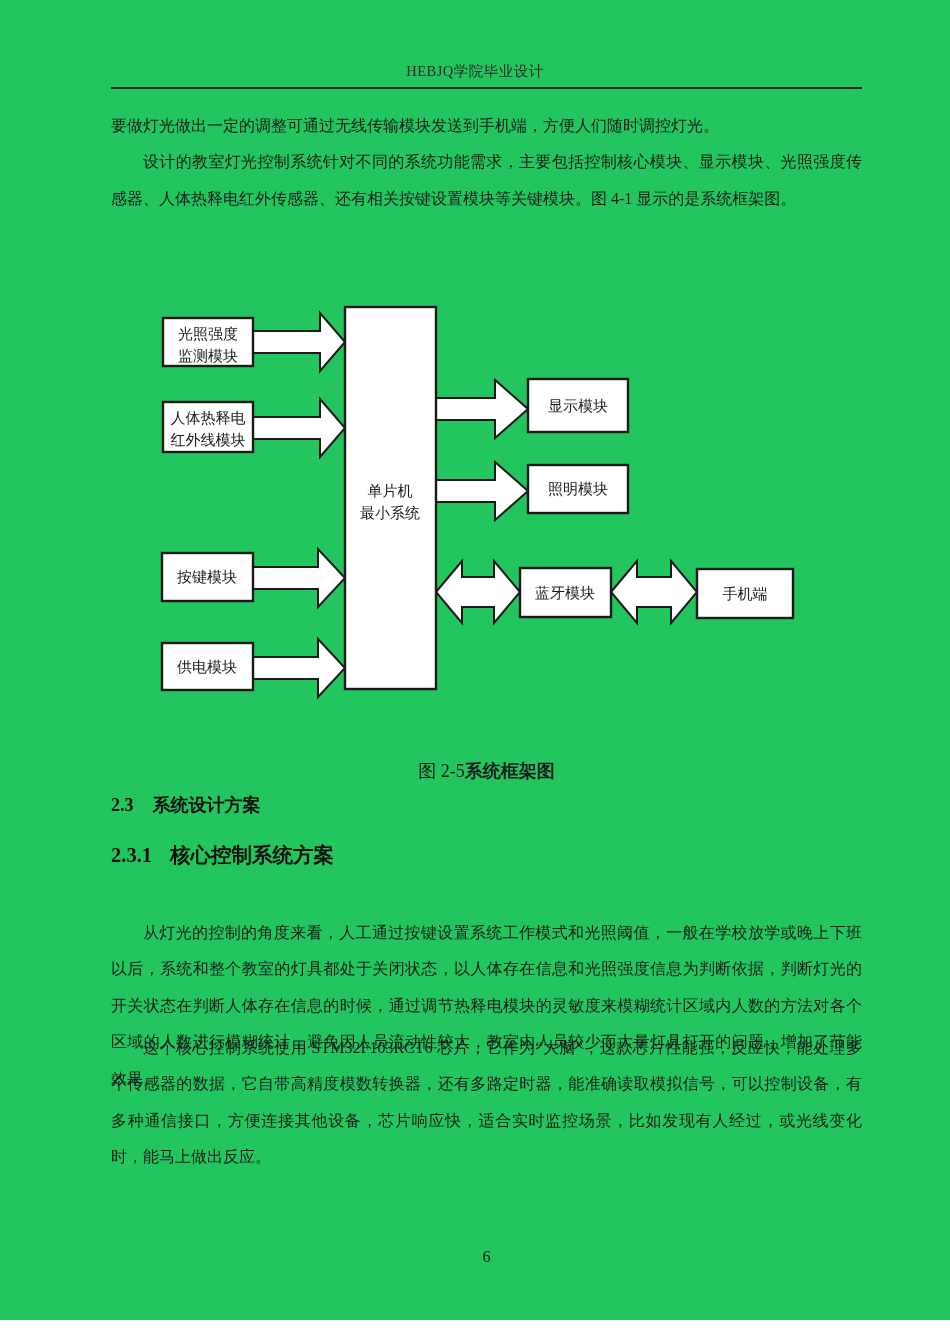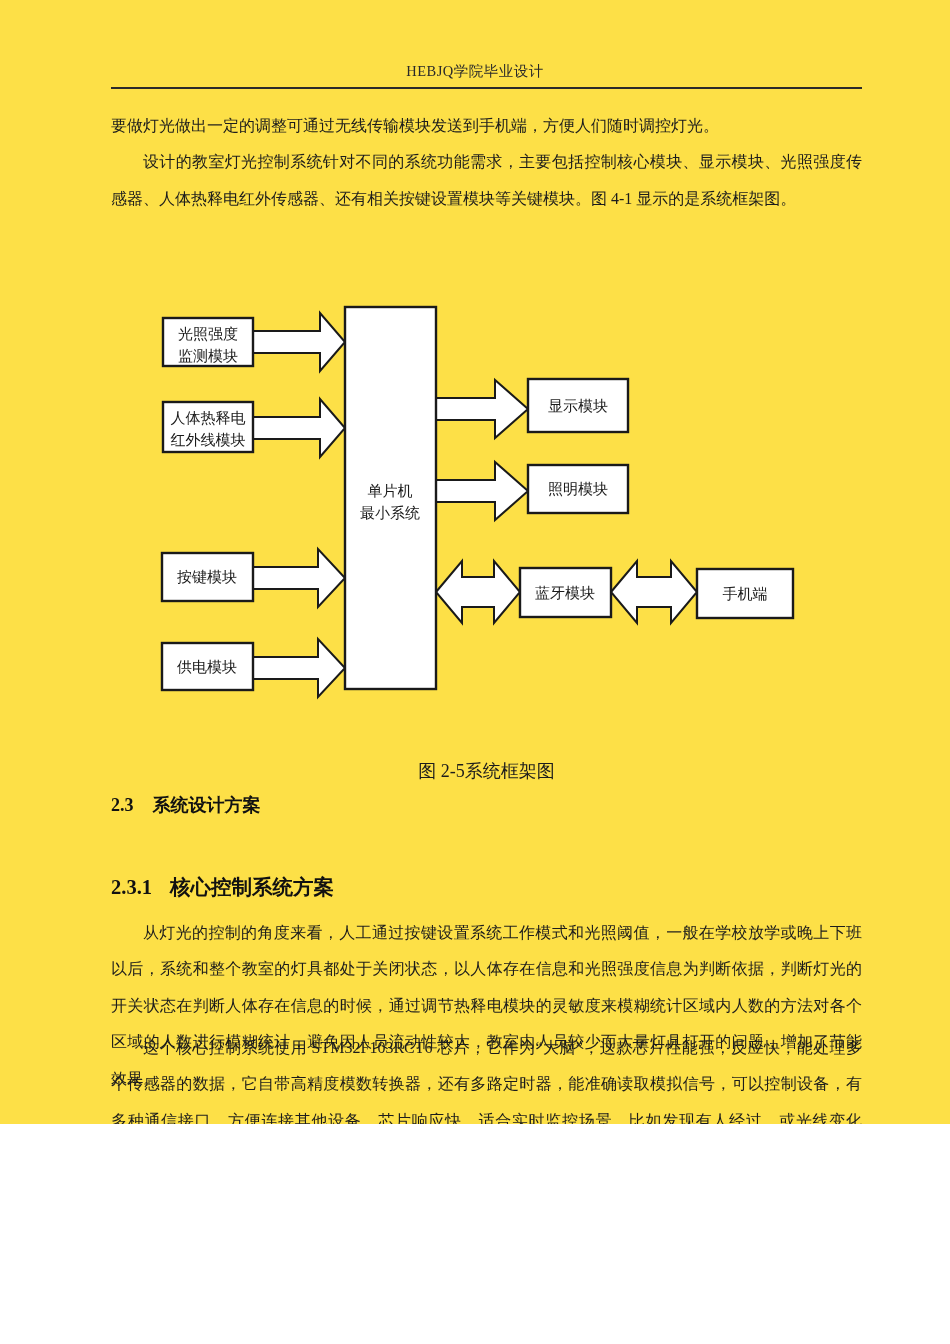--- a/index.html
+++ b/index.html
@@ -1,17 +1,17 @@
 <!DOCTYPE html>
 <html lang="zh"><head>
 <meta charset="utf-8">
 <style>
   html,body{margin:0;padding:0;background:#ffffff;}
   .page{
-    position:relative;width:950px;height:1124px;background:#fde047;overflow:hidden;
+    position:relative;width:950px;height:1320px;background:#22c55e;overflow:hidden;
     font-family:"Liberation Serif","DejaVu Serif",serif;color:#1d1d1d;
   }
   .header-title{
     position:absolute;top:60px;left:0;right:0;text-align:center;
     font-size:14.5px;line-height:22px;color:#2a2a2a;letter-spacing:0.5px;
   }
   .header-rule{
     position:absolute;top:87px;left:111px;width:751px;height:2px;background:#2a2a2a;
   }
   .body-text{
@@ -27,28 +27,28 @@
   .dbox{fill:#ffffff;stroke:#1a1a1a;stroke-width:2.4;}
   .darrow{fill:#ffffff;stroke:#1a1a1a;stroke-width:2;stroke-linejoin:miter;}
   .dlabel{
     font-family:"Liberation Serif","DejaVu Serif",serif;
     font-size:15px;fill:#1a1a1a;text-anchor:middle;
   }
   .fig-caption{
     position:absolute;top:756px;left:111px;width:751px;text-align:center;
     font-size:18px;line-height:30px;color:#1c1c1c;
   }
-  .fig-caption .cap-title{}
+  .fig-caption .cap-title{font-weight:bold;}
   .heading{
     position:absolute;left:111px;margin:0;color:#111;
     font-family:"Liberation Sans","DejaVu Sans",sans-serif;font-weight:bold;
   }
   #h2{top:789px;font-size:18px;line-height:32px;}
   #h2 .h-num{margin-right:19px;font-family:"Liberation Serif","DejaVu Serif",serif;}
-  #h3{top:873px;font-size:20.5px;line-height:28px;}
+  #h3{top:841px;font-size:20.5px;line-height:28px;}
   #h3 .h-num{margin-right:18px;font-family:"Liberation Serif","DejaVu Serif",serif;}
   .page-num{
     position:absolute;top:1246px;left:111px;width:751px;text-align:center;
     font-size:16px;line-height:22px;color:#1c1c1c;
   }
 </style>
 </head>
 <body>
 
 <div class="page">

